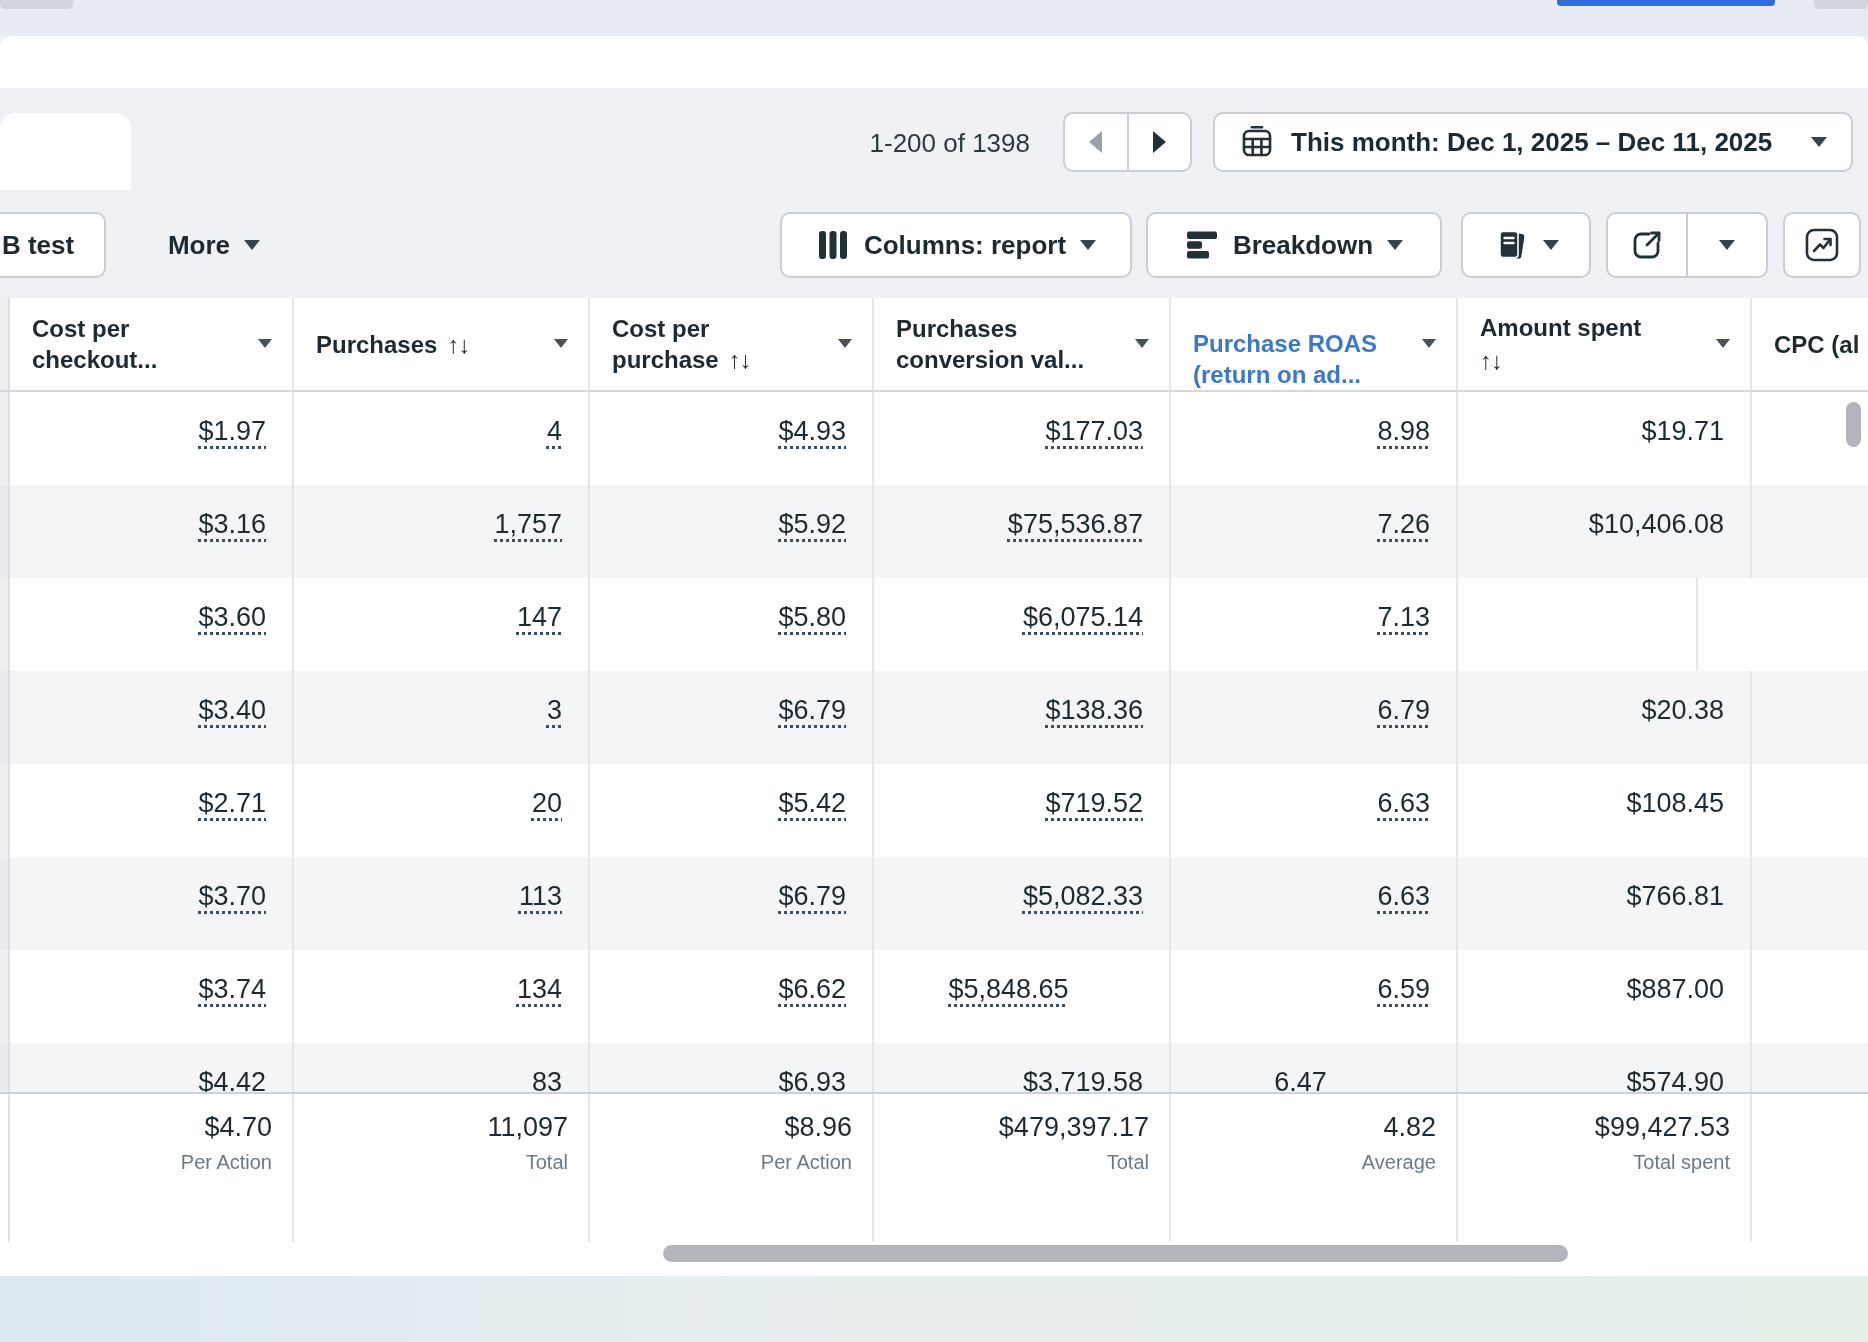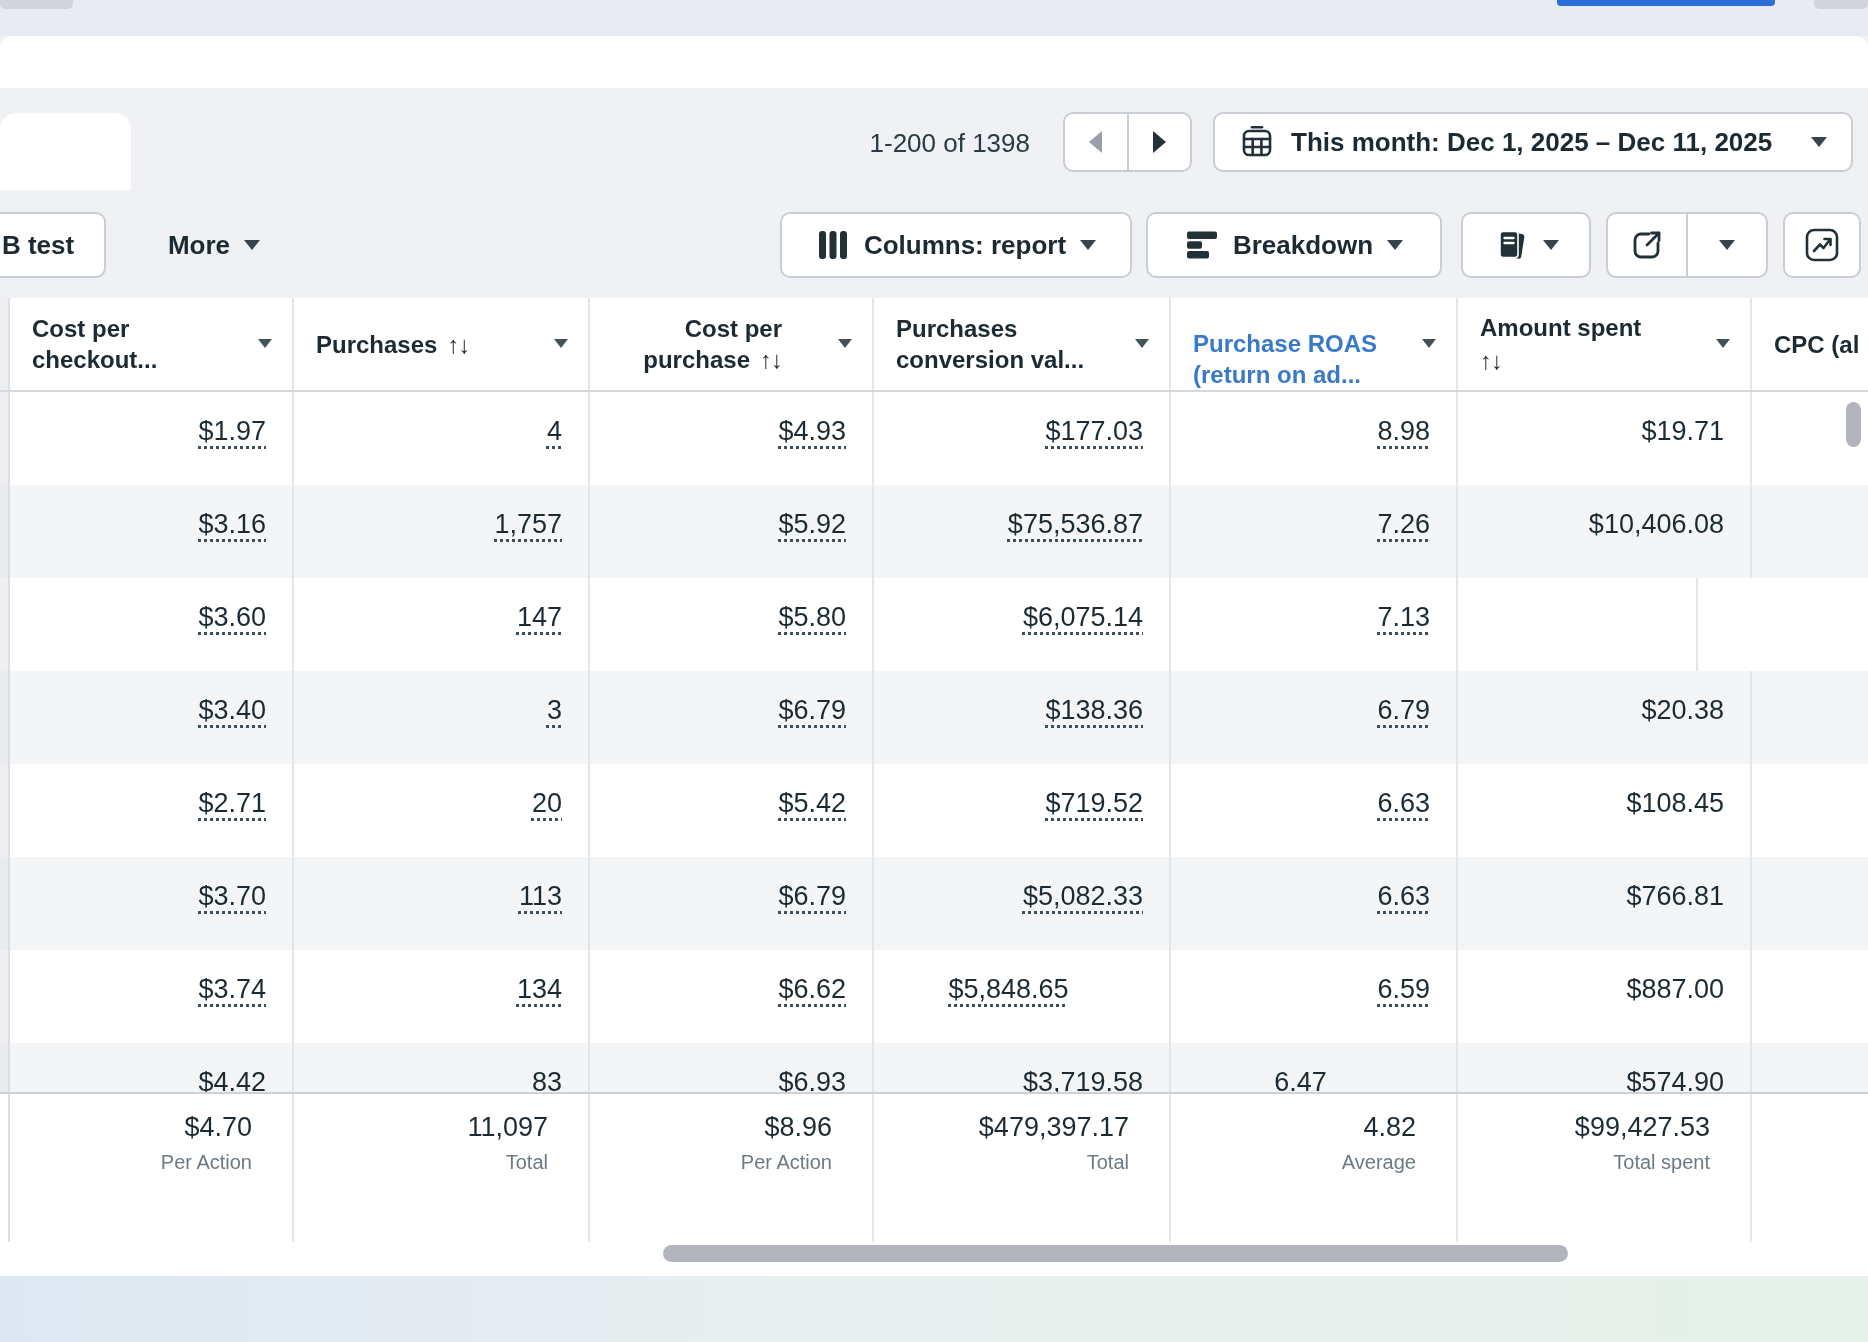--- a/index.html
+++ b/index.html
@@ -55,21 +55,21 @@
   .sliver.light{background:#fff;}
   .tbody{height:700px;overflow:hidden;}
   .trow{display:flex;height:93px;}
   .trow.alt{background:#f4f5f7;}
   .trow.alt .sliver{background:#e9ebee;}
   .bcell{box-sizing:border-box;border-right:2px solid #e4e7ea;padding:24px 26px 0 0;text-align:right;
     font-size:27px;color:#1c2b33;}
   .dot{text-decoration-line:underline;text-decoration-style:dotted;text-decoration-thickness:3px;
     text-underline-offset:6px;text-decoration-color:#3f4f59;cursor:pointer;}
   .tfoot{display:flex;height:150px;border-top:2px solid #cdd2d6;background:#fff;box-sizing:border-box;}
-  .fcell{box-sizing:border-box;border-right:2px solid #e4e7ea;padding:18px 40px 0 0;text-align:right;}
+  .fcell{box-sizing:border-box;border-right:2px solid #e4e7ea;padding:18px 20px 0 0;text-align:right;}
   .tval{font-size:27px;color:#1c2b33;}
   .tlab{font-size:20px;color:#6b7a85;margin-top:8px;}
   
   .hscroll{position:absolute;left:663px;top:1245px;width:905px;height:17px;border-radius:9px;background:#b2b6bc;cursor:pointer;}
   .vscroll{position:absolute;left:1846px;top:402px;width:15px;height:45px;border-radius:8px;background:#b2b6bc;cursor:pointer;}
   .bottom-gradient{position:absolute;left:0;top:1276px;width:1868px;height:66px;
     background:linear-gradient(90deg,#dde8f3 0%,#e9efef 45%,#e5f0e9 100%);}
 </style>
 </head>
 <body>
@@ -165,21 +165,21 @@
         <div class="sliver"></div>
         <div class="hcell" style="width: 284px; flex: 0 0 284px;">
           <div class="hlabel" style="max-width: 170px;"><span>Cost per checkout...</span></div>
           <div class="hcaret"></div>
         </div>
         <div class="hcell" style="width: 296px; flex: 0 0 296px;">
           <div class="hlabel"><span>Purchases</span><span class="arrows">↑↓</span></div>
           <div class="hcaret"></div>
         </div>
         <div class="hcell" style="width: 284px; flex: 0 0 284px;">
-          <div class="hlabel" style="max-width: 170px; text-align: right;"><span>Cost per purchase</span><span class="arrows">↑↓</span></div>
+          <div class="hlabel" style="max-width: 170px;"><span>Cost per purchase</span><span class="arrows">↑↓</span></div>
           <div class="hcaret"></div>
         </div>
         <div class="hcell" style="width: 297px; flex: 0 0 297px;">
           <div class="hlabel" style="max-width: 205px;"><span>Purchases conversion val...</span></div>
           <div class="hcaret"></div>
         </div>
         <div class="hcell blue" style="width: 287px; flex: 0 0 287px; align-items: flex-end;">
           <div class="hlabel" style="max-width: 210px;"><span>Purchase ROAS (return on ad...</span></div>
           <div class="hcaret"></div>
         </div>

